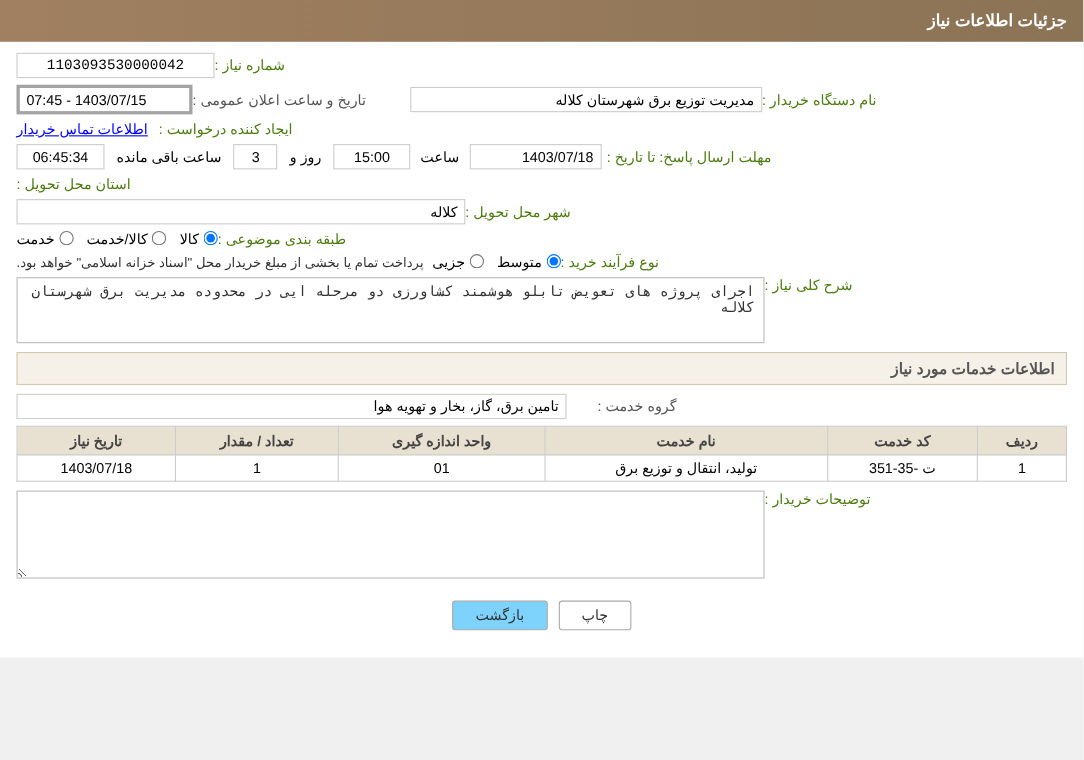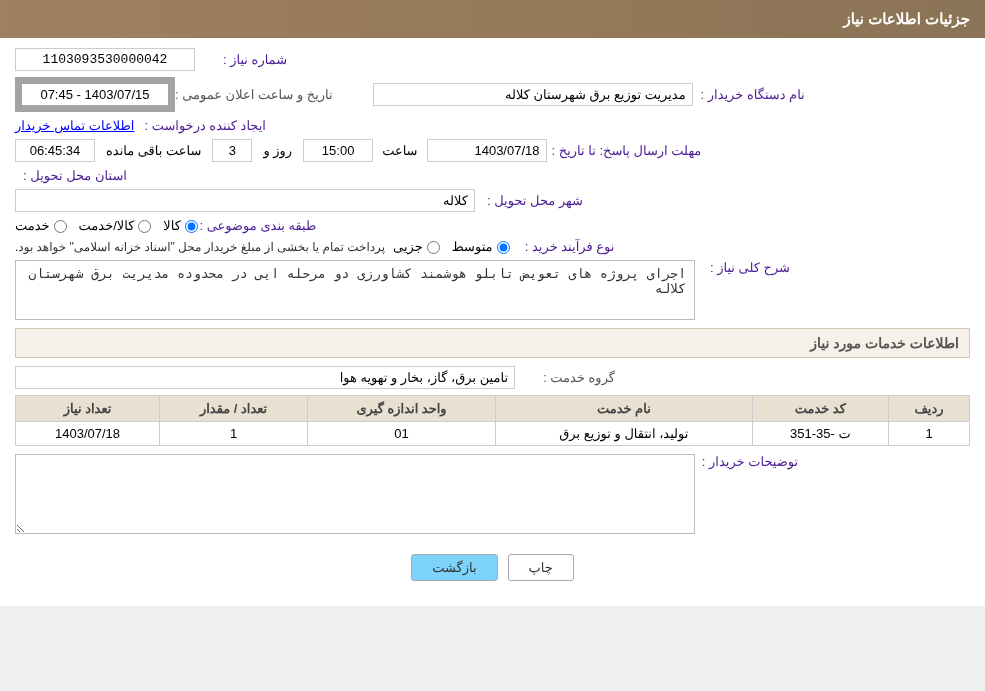--- a/index.html
+++ b/index.html
@@ -26,26 +26,26 @@
     .content {
       padding: 10px 15px;
     }
     .form-row {
       display: flex;
       align-items: center;
       margin-bottom: 6px;
       justify-content: flex-end;
     }
     .label {
-      color: #4c1d95;
+      color: #4d7c0f;
       font-size: 13px;
       white-space: nowrap;
       margin-right: 5px;
       min-width: 120px;
-      text-align: center;
+      text-align: left;
     }
     .value-box {
       border: 1px solid #ccc;
       background: #fff;
       padding: 3px 6px;
       font-size: 13px;
       direction: rtl;
       min-height: 22px;
     }
     .value-box-wide {
@@ -55,25 +55,25 @@
       width: 180px;
       text-align: center;
       font-family: 'Courier New', monospace;
     }
     .datetime-label {
       color: #555;
       font-size: 13px;
       white-space: nowrap;
     }
     .datetime-box {
-      border: 7px solid #a3a3a3;
+      border: 3px solid #a3a3a3;
       padding: 3px 6px;
       min-height: 22px;
       min-width: 160px;
-      text-align: center;
+      text-align: left;
     }
     .contact-link {
       color: blue;
       text-decoration: underline;
       cursor: pointer;
       font-size: 13px;
     }
     .deadline-row {
       display: flex;
       align-items: center;
@@ -95,21 +95,21 @@
       text-align: center;
     }
     .radio-group {
       display: flex;
       align-items: center;
       gap: 12px;
       direction: rtl;
     }
     .radio-item {
       display: flex;
-      align-items: flex-end;
+      align-items: flex-start;
       gap: 4px;
     }
     .radio-item input[type=radio] {
       margin: 0;
     }
     .separator-heading {
       background: #f5f0e8;
       border: 1px solid #d4c9b0;
       text-align: right;
       padding: 6px 10px;
@@ -259,21 +259,21 @@
       <span style="margin:0 6px;">ساعت باقی مانده</span>
       <div class="timer-box">06:45:34</div>
     </div>
 
     <div class="form-row">
       <span class="label">استان محل تحویل :</span>
     </div>
 
     <div class="form-row">
       <span class="label">شهر محل تحویل :</span>
-      <div class="value-box" style="width:460px;">کلاله</div>
+      <div class="value-box" style="width:408px;">کلاله</div>
     </div>
 
     <div class="form-row">
       <span class="label">طبقه بندی موضوعی :</span>
       <div class="radio-group">
         <div class="radio-item">
           <input type="radio" name="category" checked="" style="">
           <span>کالا</span>
         </div>
         <div class="radio-item">
@@ -315,21 +315,21 @@
     </div>
 
     <table class="services-table">
       <thead>
         <tr>
           <th>ردیف</th>
           <th>کد خدمت</th>
           <th>نام خدمت</th>
           <th>واحد اندازه گیری</th>
           <th>تعداد / مقدار</th>
-          <th>تعداد نیاز</th>
+          <th>تاریخ نیاز</th>
         </tr>
       </thead>
       <tbody id="services-table-body">
       <tr>
             <td>1</td>
             <td>ت -35-351</td>
             <td>تولید، انتقال و توزیع برق</td>
             <td>01</td>
             <td>1</td>
             <td>1403/07/18</td>

